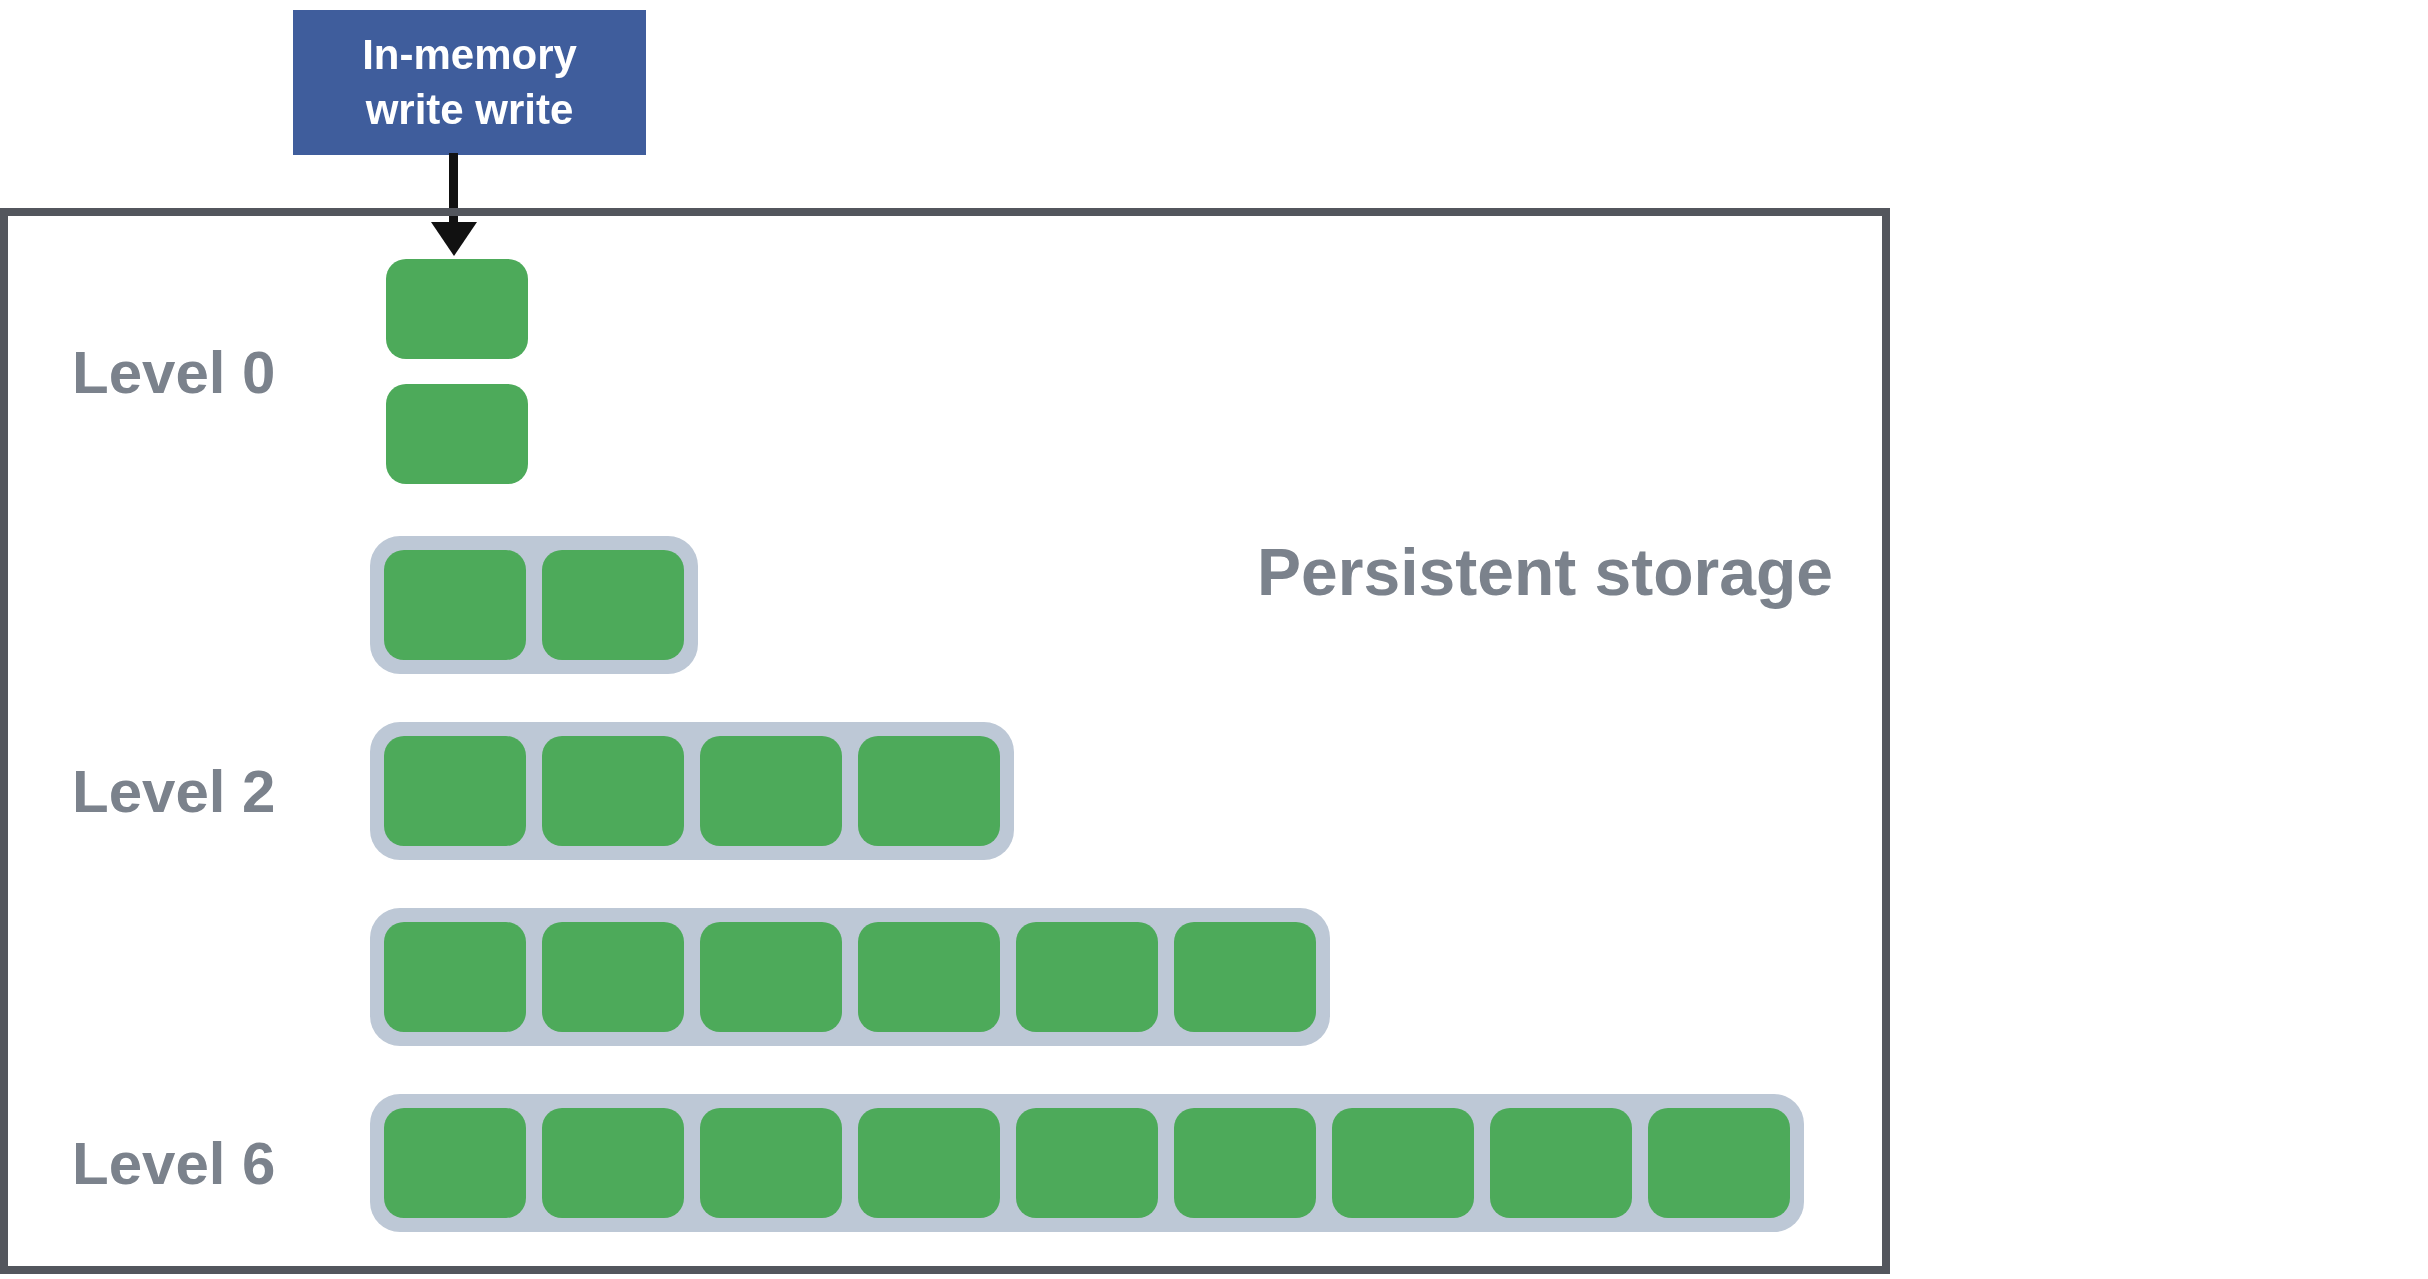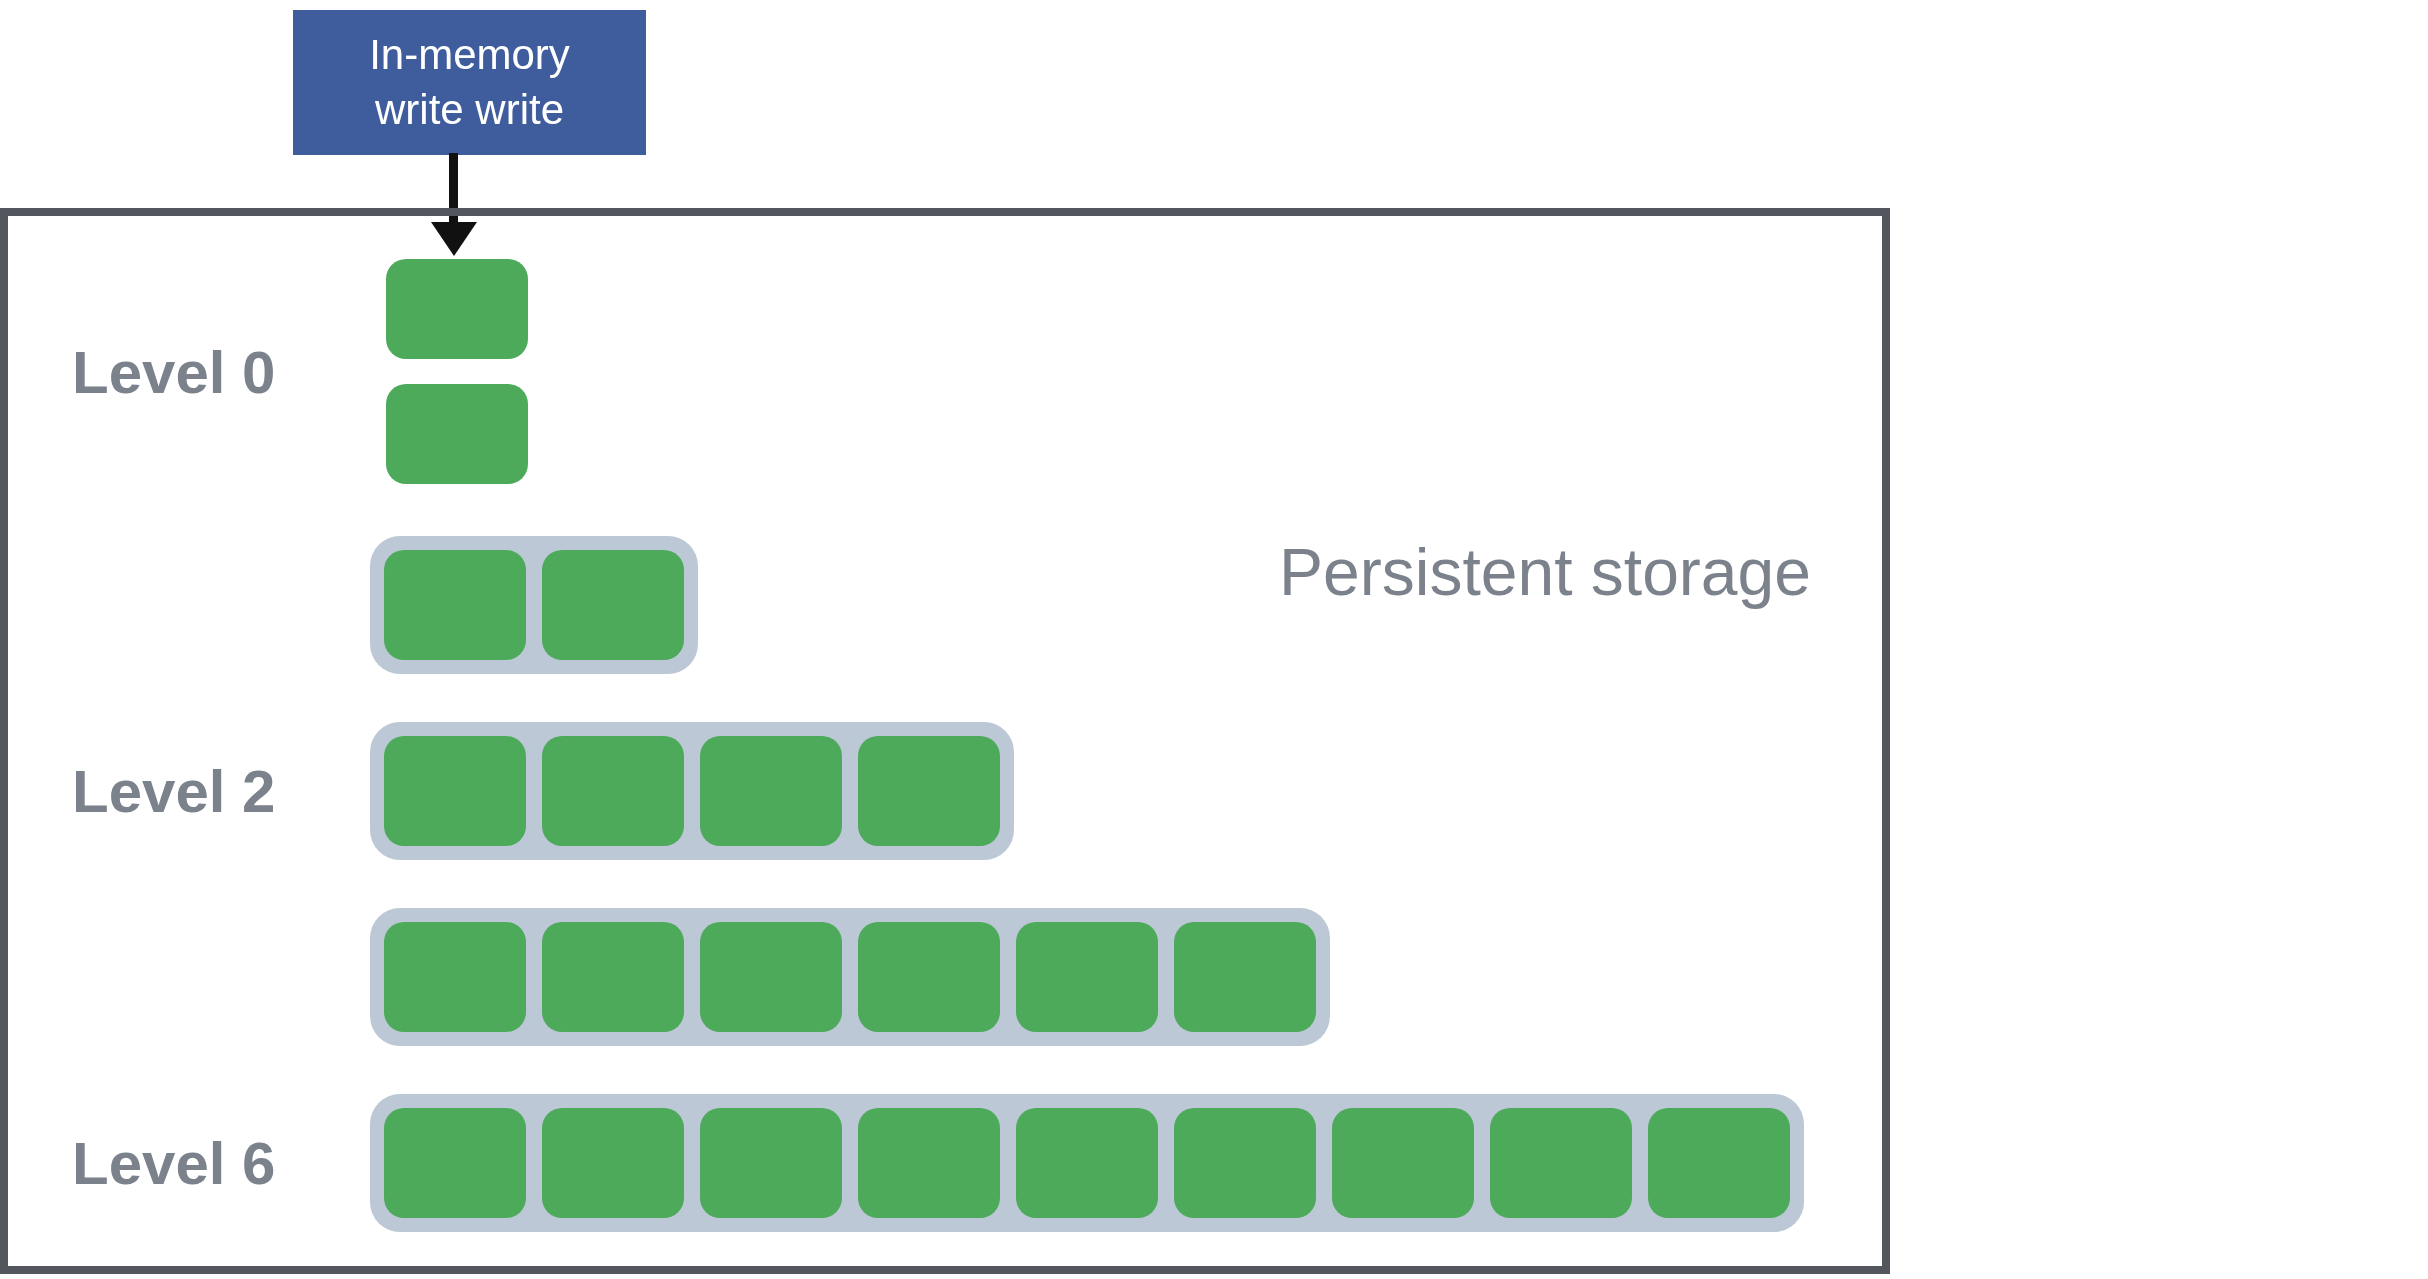--- a/index.html
+++ b/index.html
@@ -23,20 +23,21 @@
     height: 145px;
     background: var(--buffer-blue, #3F5D9C);
     color: var(--buffer-text, #ffffff);
     display: flex;
     flex-direction: column;
     align-items: center;
     justify-content: center;
     font-size: 42px;
     line-height: 1.3;
     text-align: center;
+    font-weight: bold;
   }
   .arrow-shaft {
     position: absolute;
     left: 449px;
     top: 153px;
     width: 9px;
     height: 76px;
     background: var(--arrow-black, #111111);
   }
   .arrow-head {
@@ -58,21 +59,21 @@
     border: 8px solid var(--border-dark, #53565D);
     background: transparent;
   }
   .storage-title {
     position: absolute;
     left: 1200px;
     top: 534px;
     width: 690px;
     text-align: center;
     font-size: 66px;
-    font-weight: 400;
+    font-weight: 700;
     color: var(--label-gray, #7B828C);
     white-space: nowrap;
   }
   .level-row {
     position: absolute;
     left: 0;
     width: 2428px;
   }
   .level-label {
     position: absolute;

